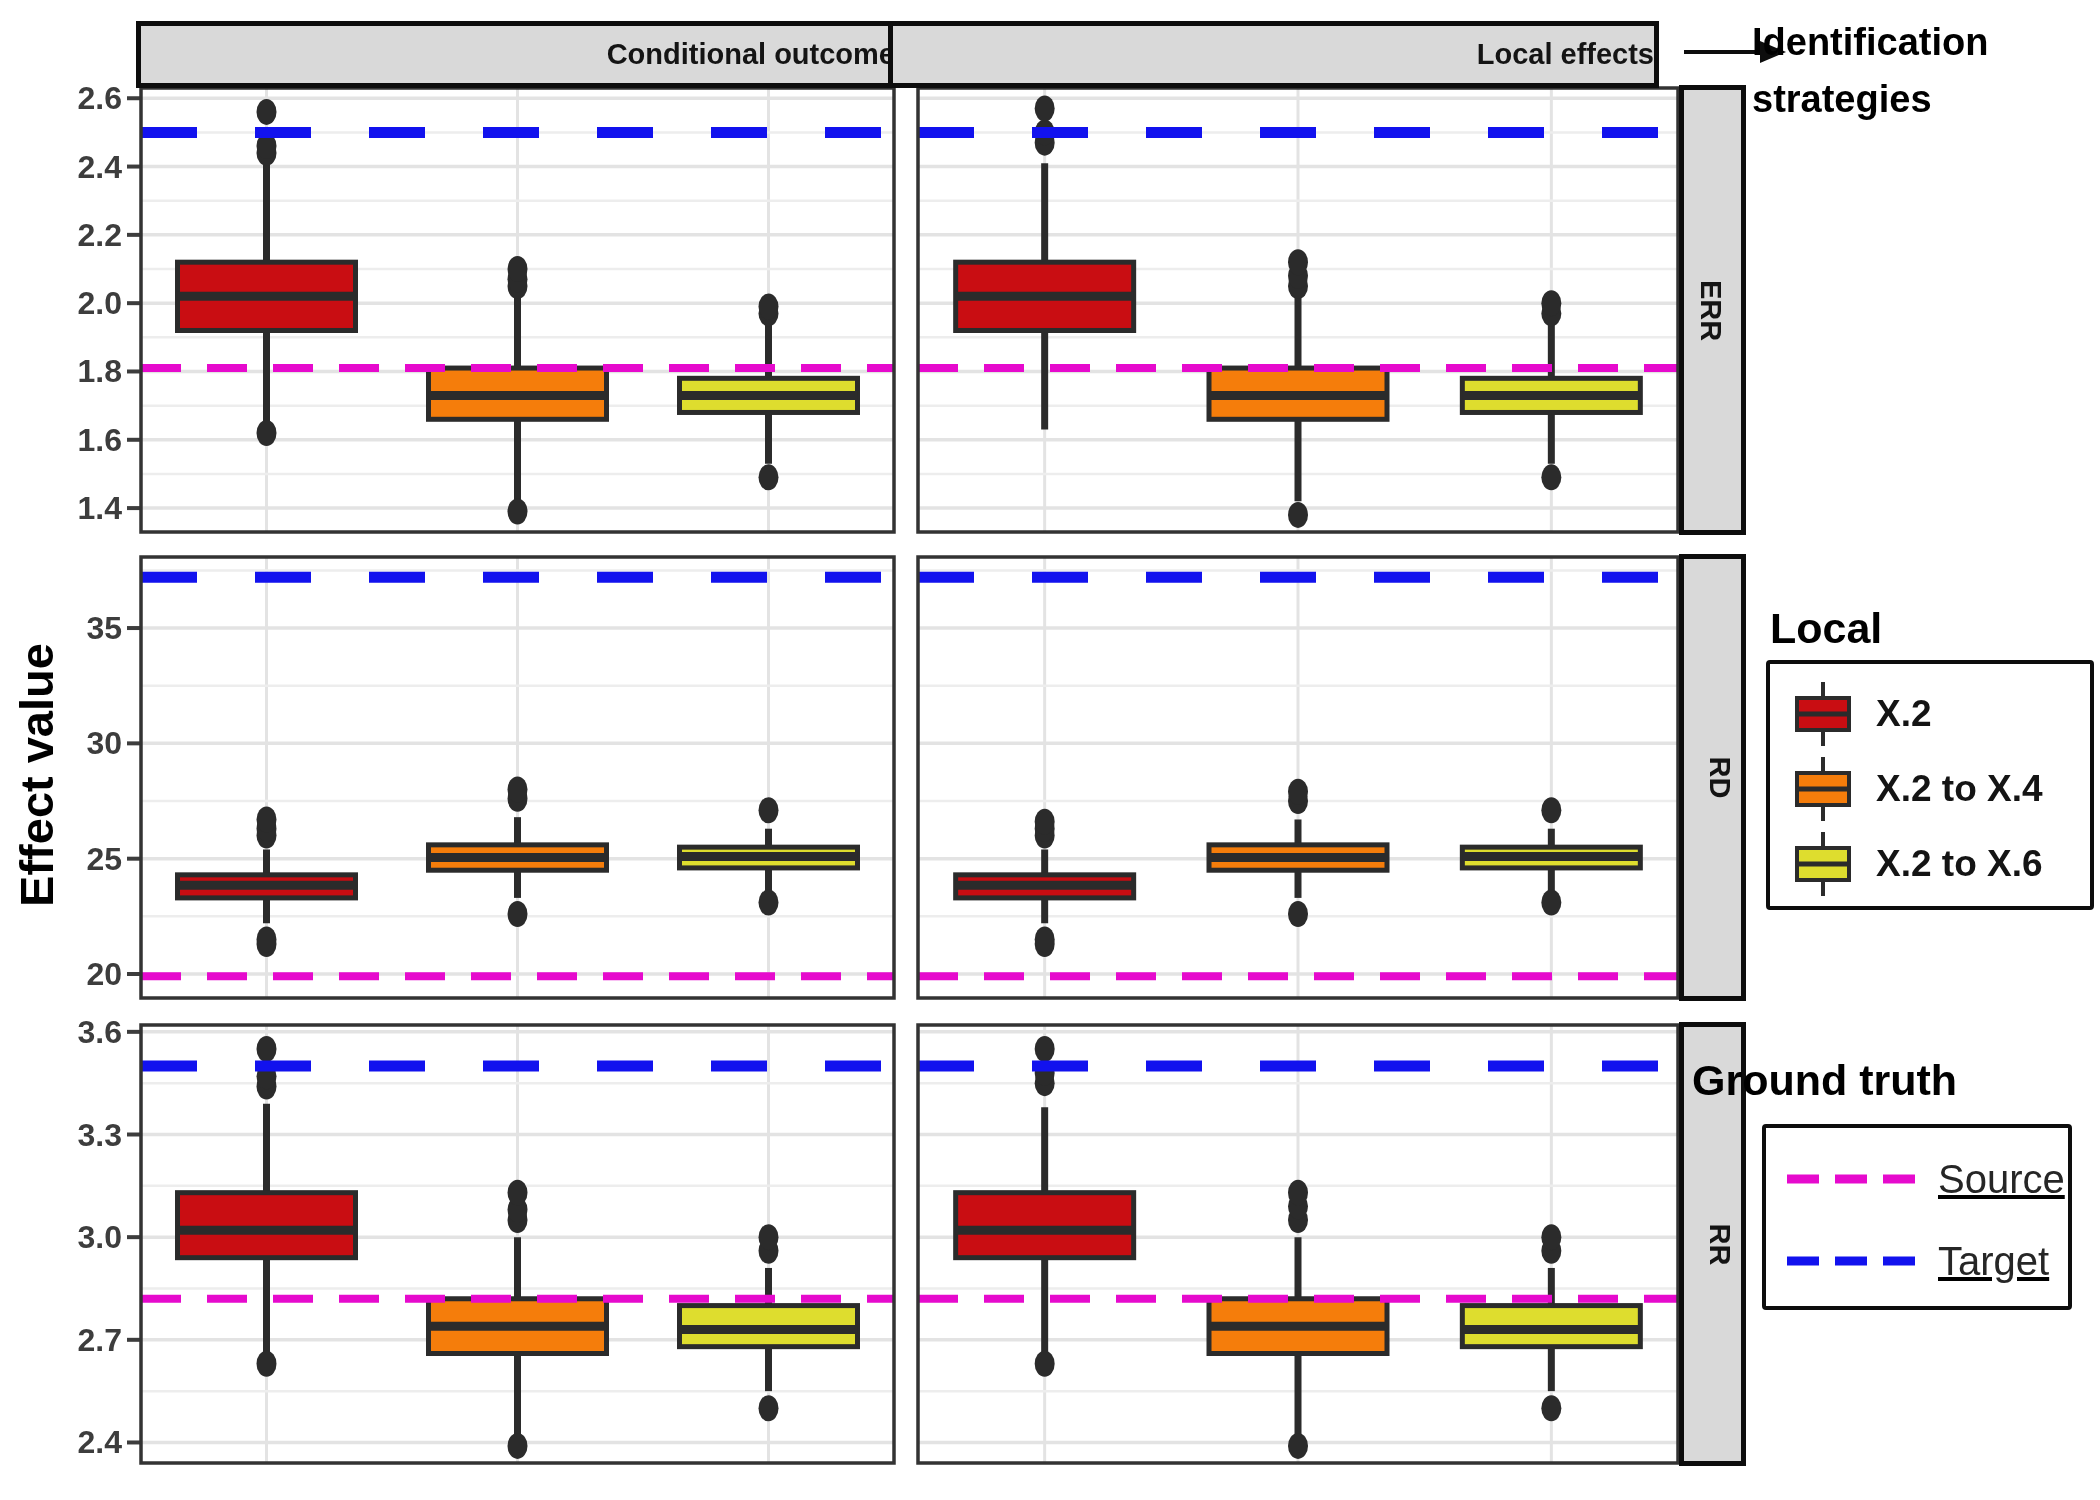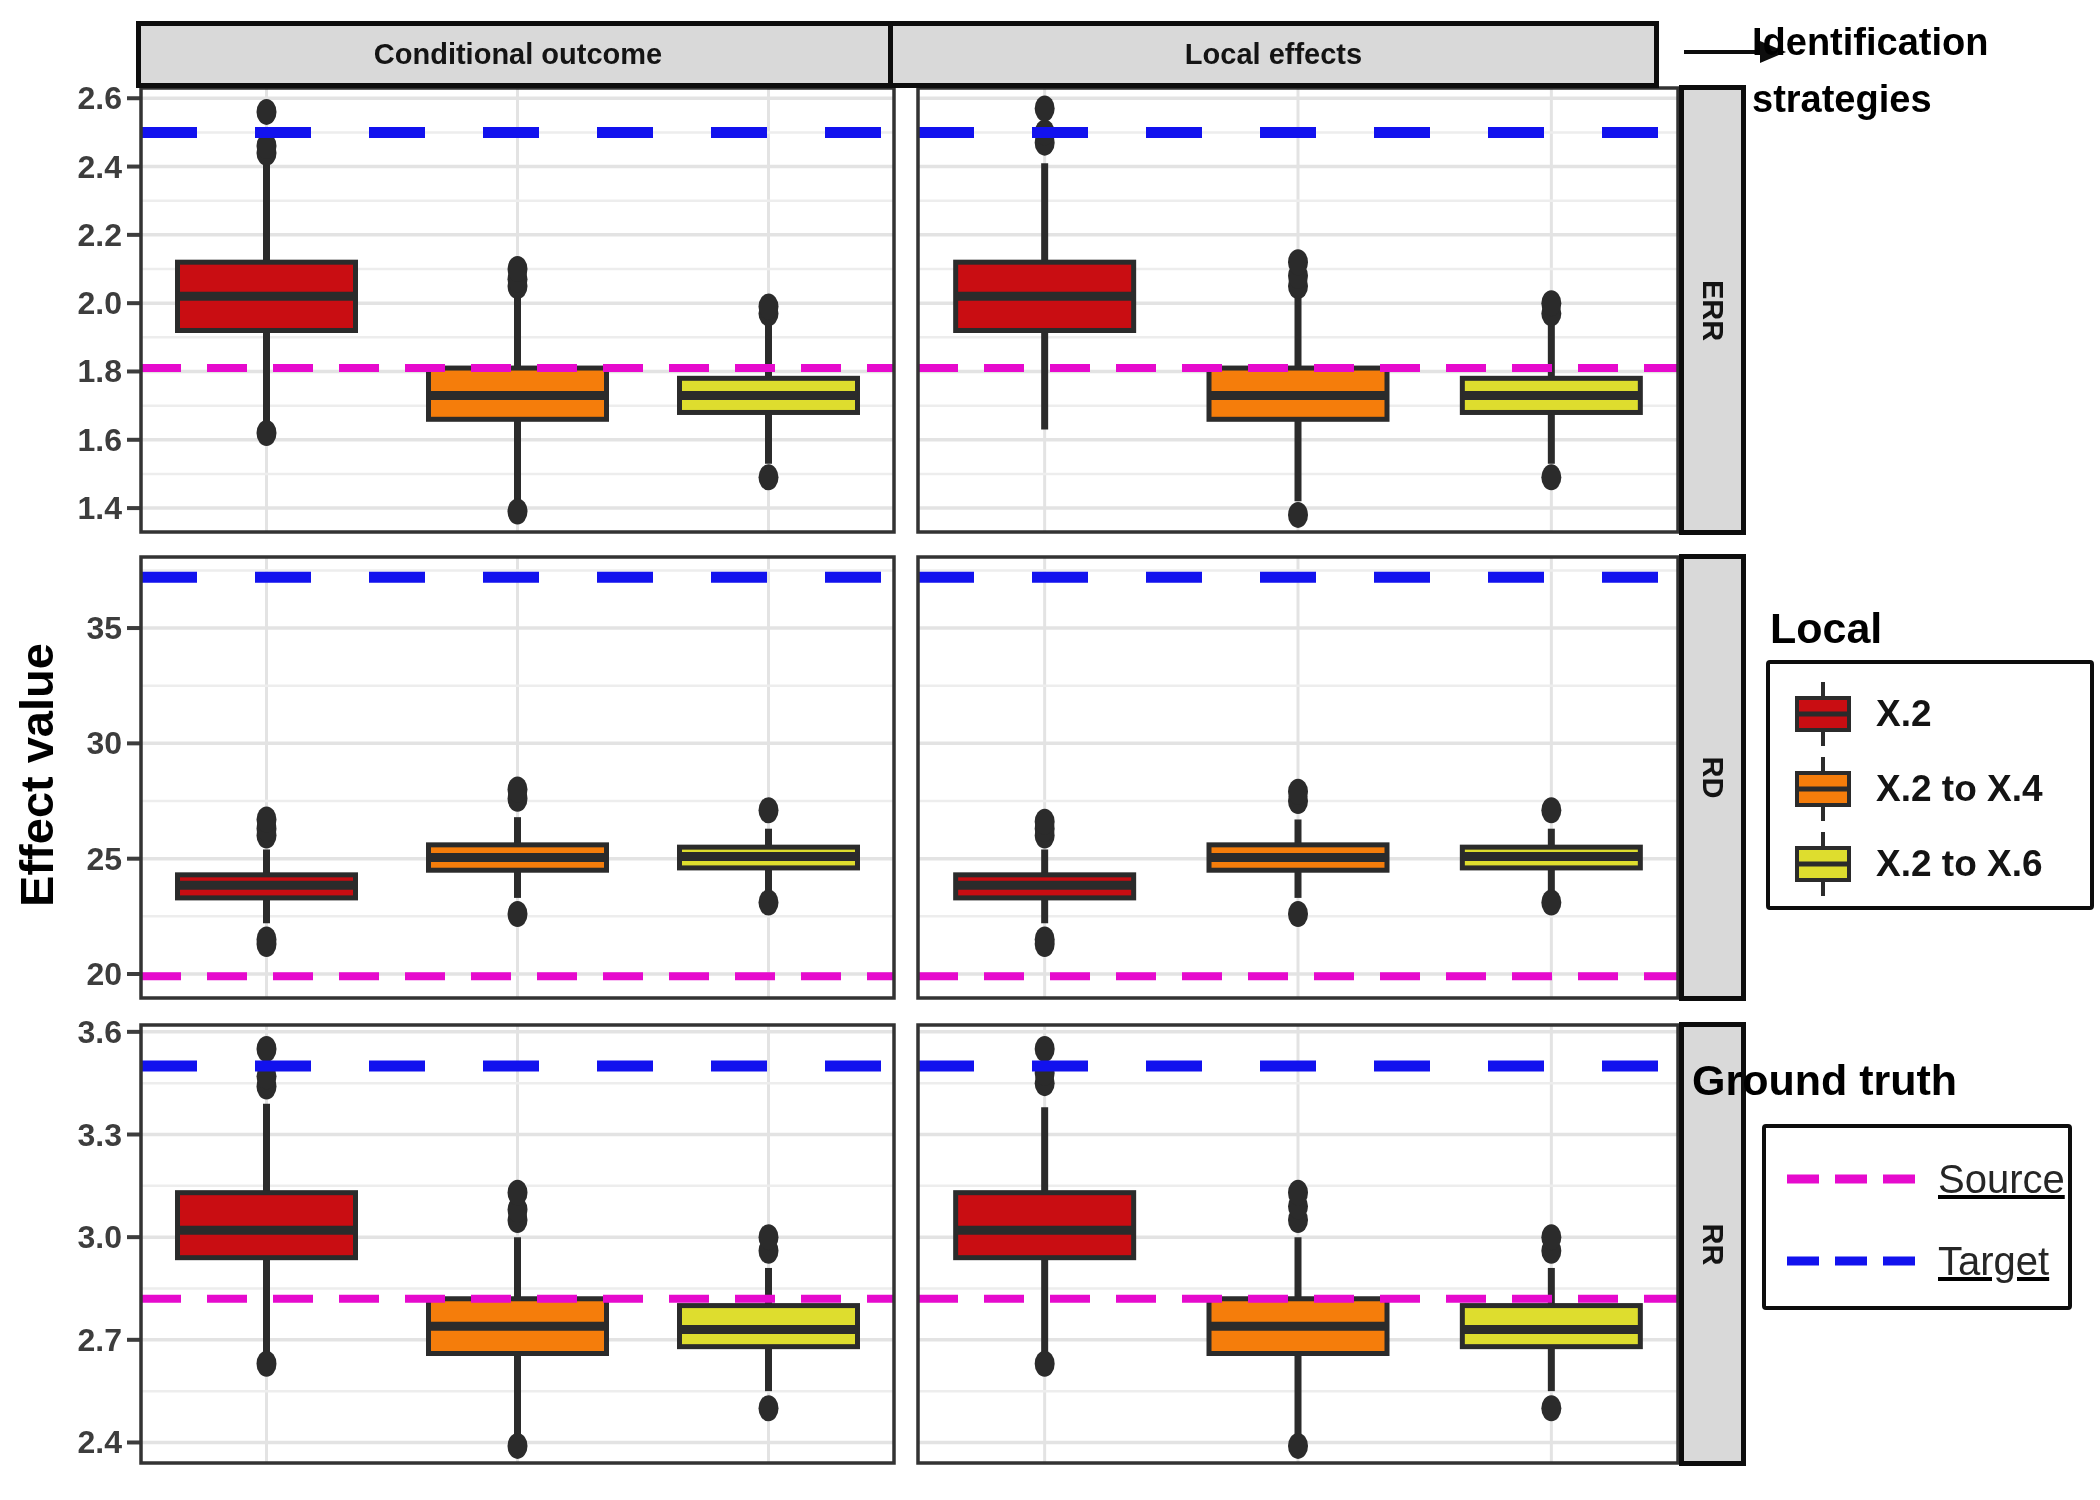--- a/index.html
+++ b/index.html
@@ -3,21 +3,21 @@
 <meta charset="utf-8">
 <style>
   html,body{margin:0;padding:0;background:#ffffff;}
   .figure{
     position:relative;width:2100px;height:1500px;background:#ffffff;
     font-family:"Liberation Sans",sans-serif;overflow:hidden;
   }
   #plot{position:absolute;left:0;top:0;}
   .strip{
     position:absolute;background:#D9D9D9;border:5px solid #0d0d0d;
-    display:flex;align-items:center;justify-content:center;
+    display:flex;align-items:center;justify-content:flex-end;
     font-weight:bold;color:#141414;box-sizing:border-box;
   }
   .strip-top{font-size:29px;}
   .strip-right span{transform:rotate(90deg);white-space:nowrap;font-size:29px;}
   .y-title{
     position:absolute;left:36px;top:775px;
     transform:translate(-50%,-50%) rotate(-90deg);
     font-size:47px;font-weight:bold;color:#000;white-space:nowrap;
   }
   .annot-text{

